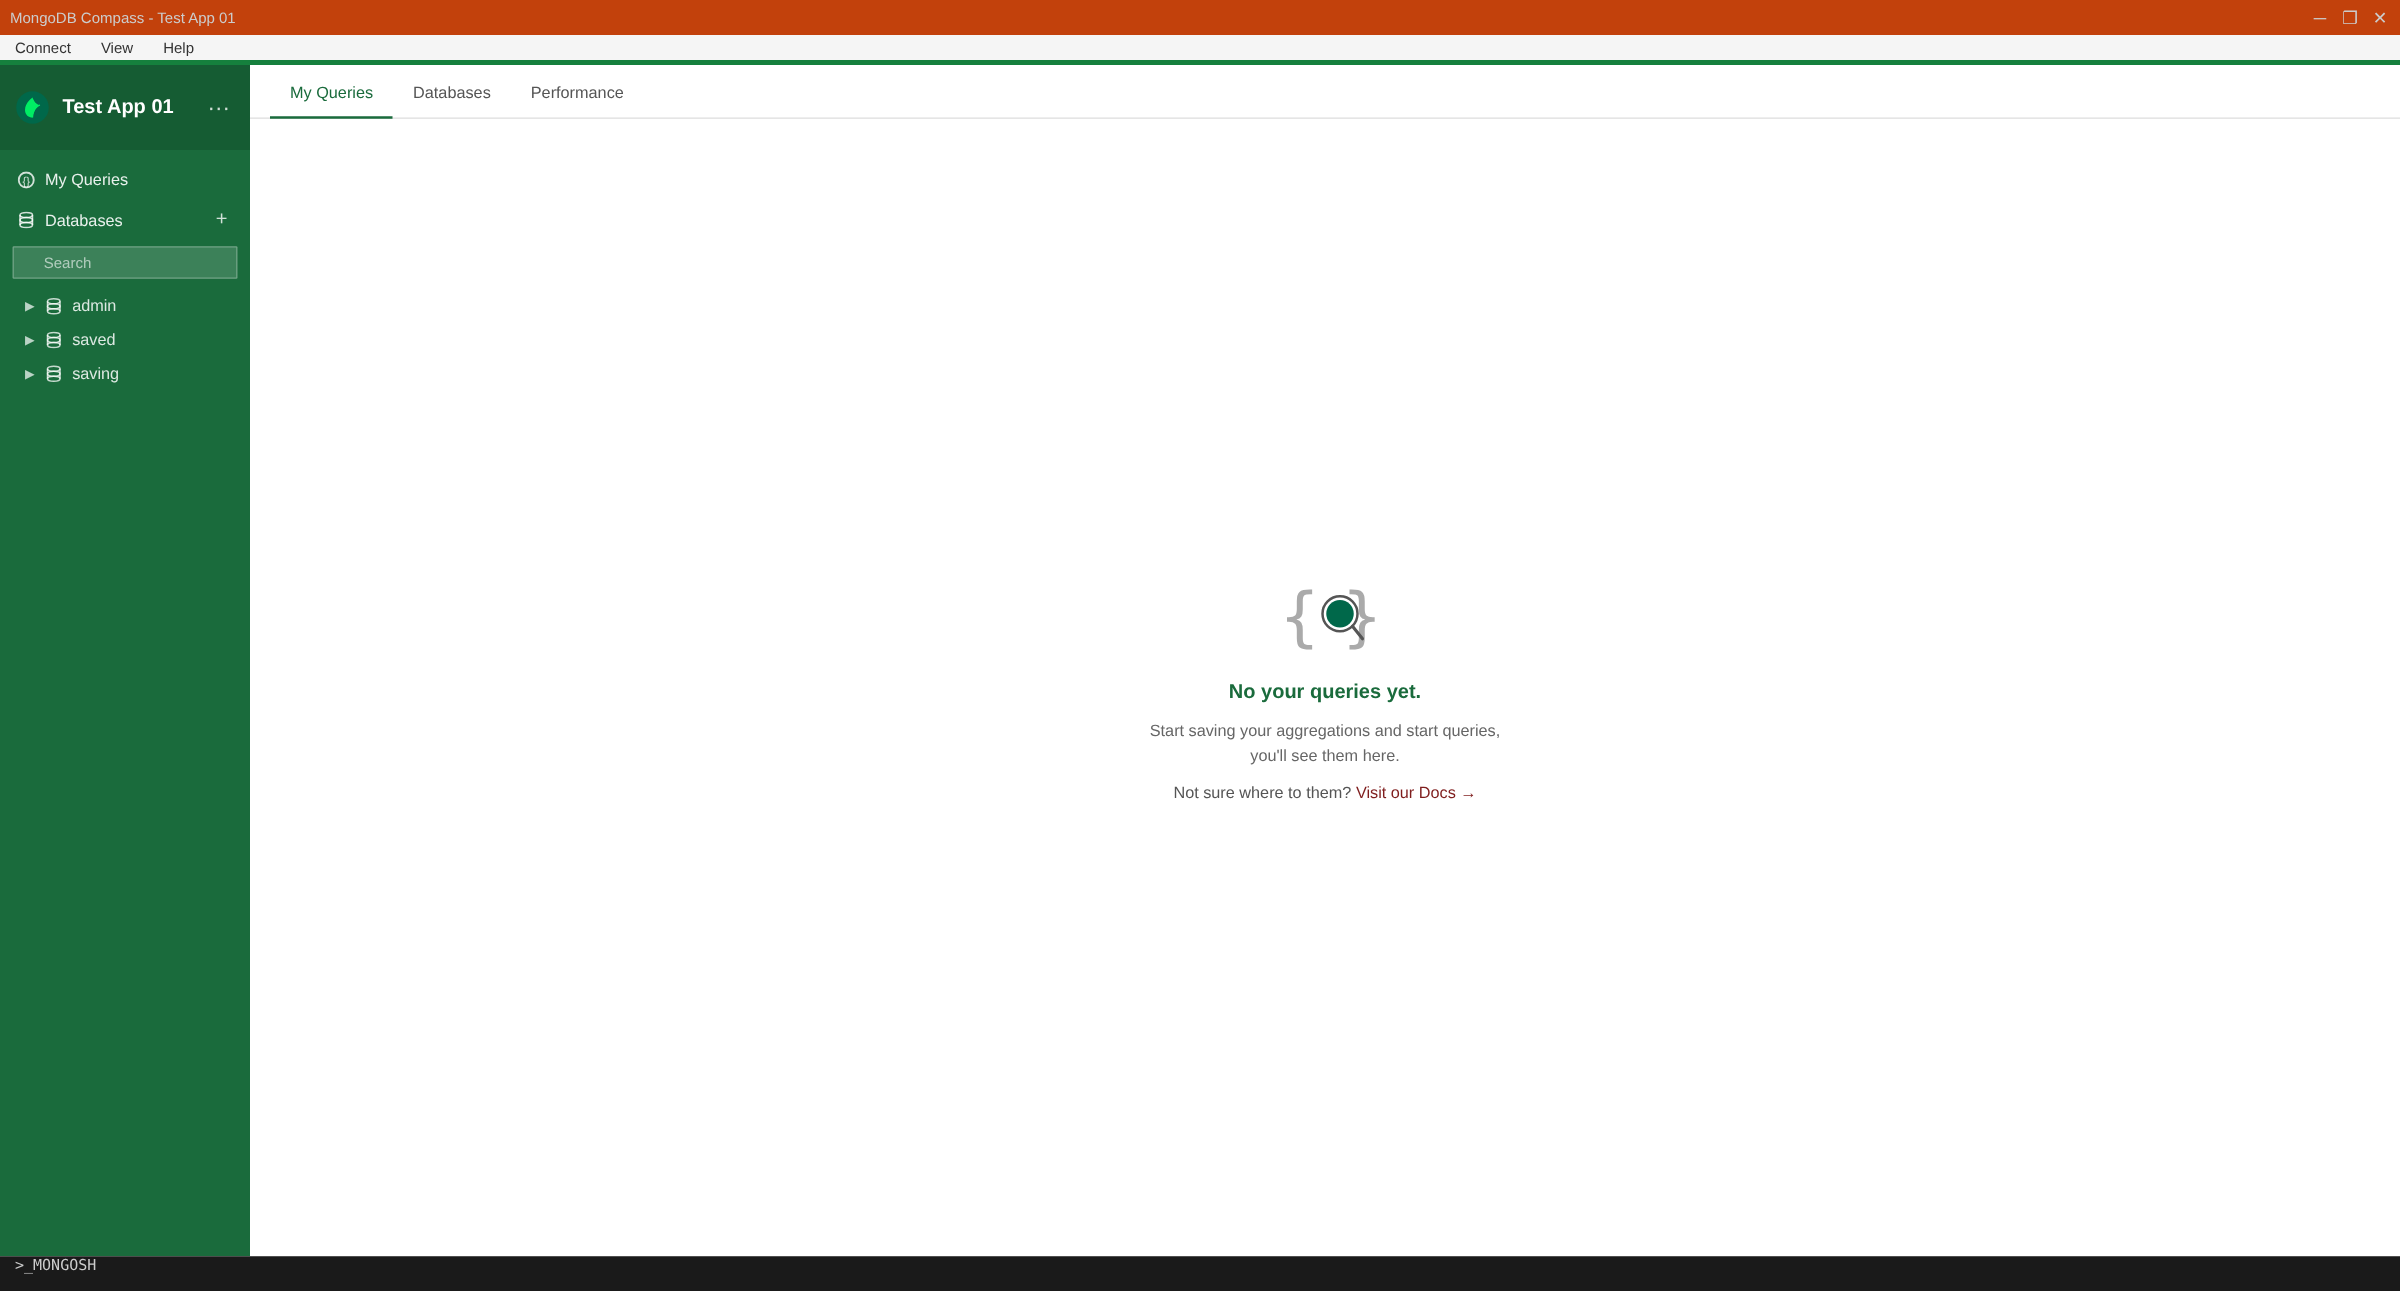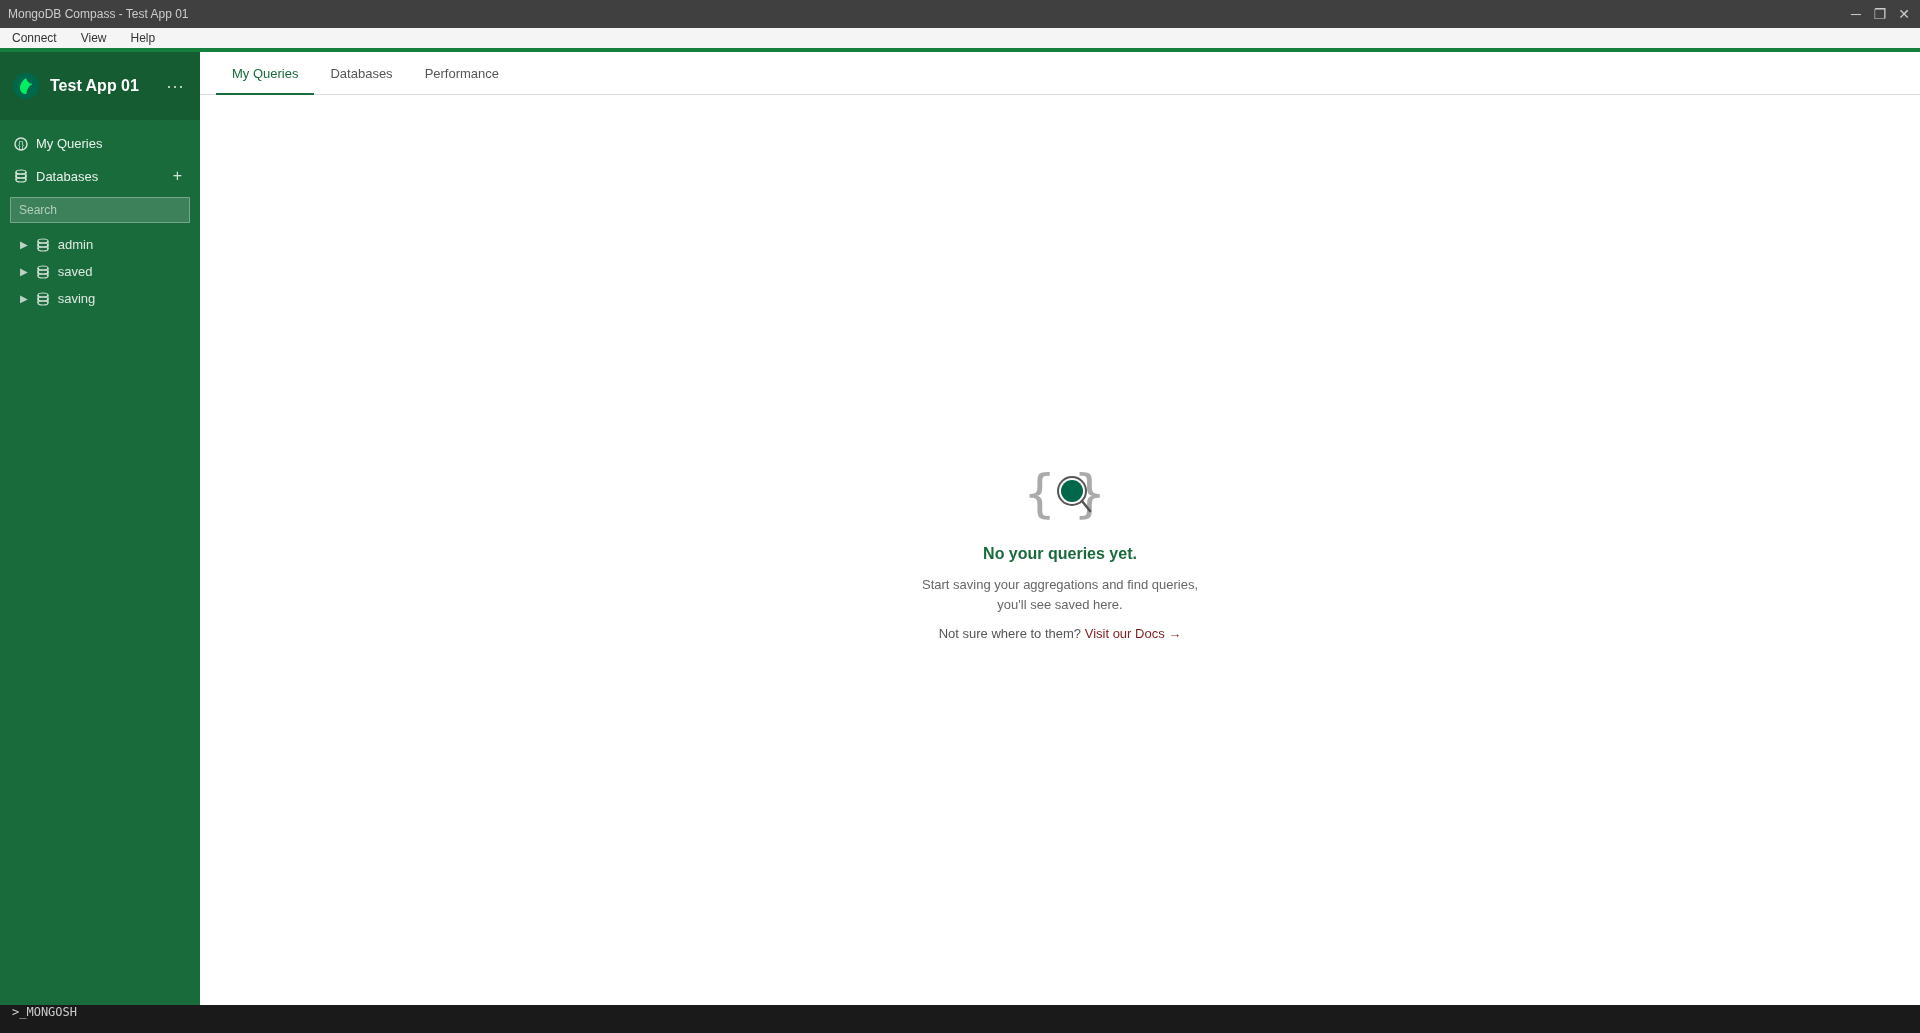--- a/index.html
+++ b/index.html
@@ -1,21 +1,21 @@
 <!DOCTYPE html>
 <html><head>
   <meta charset="utf-8">
   <style>
     * { margin: 0; padding: 0; box-sizing: border-box; }
     body { width: 1920px; height: 1033px; font-family: -apple-system, BlinkMacSystemFont, 'Segoe UI', sans-serif; font-size: 13px; background: #f5f5f5; overflow: hidden; display: flex; flex-direction: column; }
 
     
     #titlebar {
       height: 28px;
-      background: #404040;
+      background: #c2410c;
       display: flex;
       align-items: center;
       justify-content: space-between;
       padding: 0 8px;
       user-select: none;
       flex-shrink: 0;
     }
     #titlebar-title {
       color: #ccc;
       font-size: 12px;
@@ -150,21 +150,21 @@
       font-size: 16px;
       padding: 0 4px;
     }
 
     #search-container {
       padding: 4px 10px 8px;
     }
 
     #search-input {
       width: 100%;
-      padding: 5px 8px;
+      padding: 5px 24px;
       border-radius: 1px;
       border: 1px solid rgba(255,255,255,0.3);
       background: rgba(255,255,255,0.15);
       color: #bef264;
       font-size: 12px;
       outline: none;
     }
     #search-input::placeholder { color: rgba(255,255,255,0.6); }
 
     .db-item {
@@ -400,21 +400,21 @@
 
           <text x="4" y="52" font-size="52" font-weight="300" fill="#aaa" font-family="monospace">{</text>
           <text x="54" y="52" font-size="52" font-weight="300" fill="#aaa" font-family="monospace">}</text>
 
           <circle cx="52" cy="32" r="14" stroke="#555" stroke-width="2" fill="white"></circle>
           <circle cx="52" cy="32" r="11" fill="#00684A"></circle>
           <line x1="62" y1="42" x2="70" y2="52" stroke="#555" stroke-width="2.5" stroke-linecap="round"></line>
         </svg>
 
         <span id="empty-title">No your queries yet.</span>
-        <span id="empty-subtitle">Start saving your aggregations and find queries, you'll see saved here.</span>
+        <span id="empty-subtitle">Start saving your aggregations and start queries, you'll see them here.</span>
 
         <div id="docs-link-row">
           <span>Not sure where to them?</span>
           <a id="docs-link" href="#">Visit our Docs →</a>
         </div>
 
       </div>
     </div>
 
   </div>

